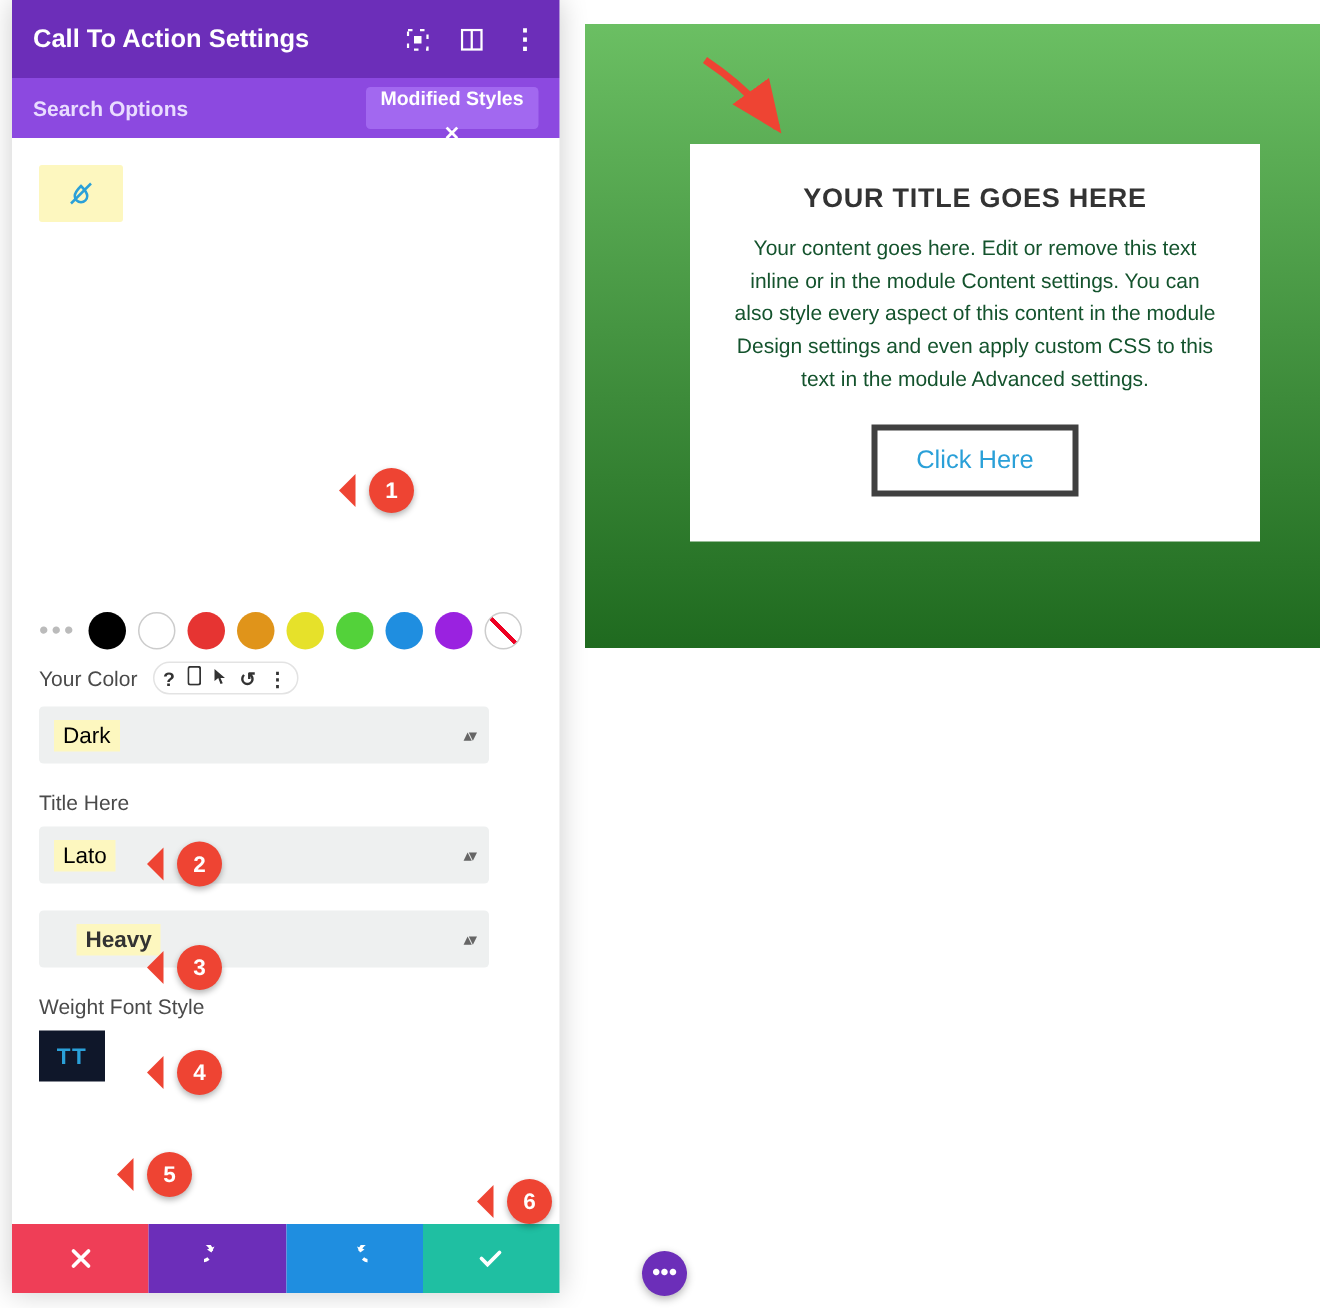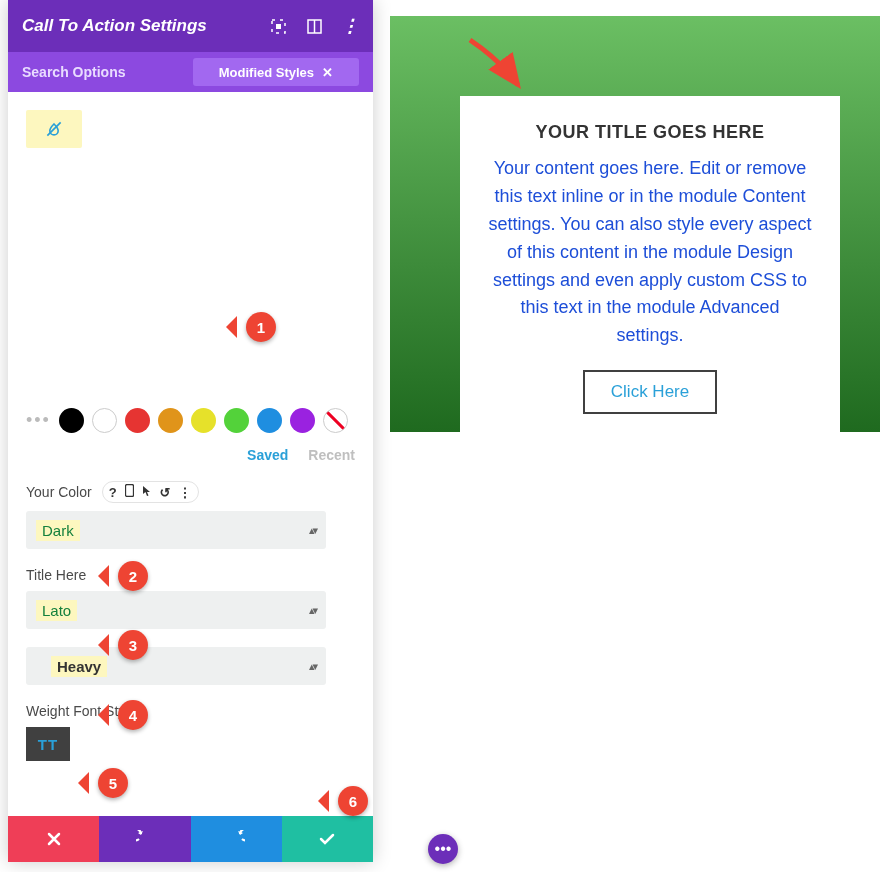--- a/index.html
+++ b/index.html
@@ -1,52 +1,52 @@
 <!DOCTYPE html>
 <html><head>
 <meta charset="utf-8">
 <style>
   * { box-sizing: border-box; margin: 0; padding: 0; font-family: -apple-system, BlinkMacSystemFont, "Segoe UI", Helvetica, Arial, sans-serif; }
   body { width: 880px; height: 872px; background: #fff; overflow: hidden; position: relative; }
   .panel { position: absolute; left: 8px; top: 0; width: 365px; height: 862px; background:#fff; box-shadow: 0 0 18px rgba(0,0,0,.2); display:flex; flex-direction:column; }
-  .hdr { background:#6c2eb9; color:#fff; height:52px; display:flex; align-items:center; padding:1px 14px; font-weight:700; font-size:17px;font-style:italic; }
+  .hdr { background:#6c2eb9; color:#fff; height:52px; display:flex; align-items:center; padding:1px 14px; font-weight:700; font-size:17px; }
   .hdr-icons { margin-left:auto; display:flex; gap:18px; align-items:center; }
   .hdr-ico { width:18px; height:18px; display:flex; align-items:center; justify-content:center; cursor:pointer; }
   .subhdr { background:#8c49e0; color:#e9dcff; height:40px; display:flex; align-items:center; padding:0 14px; font-weight:600; font-size:14px; }
-  .pill { margin-left:auto; background:#a268f0; color:#fff; height:28px; padding:0 26px; border-radius:3px; display:flex; align-items:center; gap:8px; font-size:13px; font-weight:700; }
+  .pill { margin-left:auto; background:#a268f0; color:#fff; height:28px; padding:0 10px; border-radius:3px; display:flex; align-items:center; gap:8px; font-size:13px; font-weight:700;flex-direction:column; }
   .pill .x { cursor:pointer; font-weight:700; }
   .body { flex:1; overflow-y:auto; padding:18px 18px 0; position:relative; }
   .lbl { font-size:14px; color:#4a4a4a; margin-top:8px; margin-bottom:8px; display:flex; align-items:center; gap:10px; }
   .bg-swatch { background:#fdf7bf; width:56px; height:38px; display:flex; align-items:center; justify-content:center; border-radius:2px; cursor:pointer; }
   .palette-row { display:flex; align-items:center; gap:8px; margin-top:260px; }
   .dots-menu { color:#bbb; letter-spacing:2px; font-size:18px; cursor:pointer; }
   .sw { width:25px; height:25px; border-radius:50%; cursor:pointer; }
   .sw.out { background:#fff; border:1px solid #ccc; }
   .sw.none { background:#fff; border:1px solid #ccc; background-image:linear-gradient(45deg,transparent 45%,#e02 46%,#e02 54%,transparent 55%); }
   .sr-row { display:flex; justify-content:flex-end; gap:20px; margin:14px 0 18px; font-size:14px; }
   .sr-row .saved { color:#2aa0d8; font-weight:600; cursor:pointer; }
   .sr-row .recent { color:#bfbfbf; font-weight:600; cursor:pointer; }
   .mini-tools { display:flex; background:#fff; border:1px solid #e3e3e3; border-radius:14px; padding:2px 6px; gap:8px; font-size:13px; align-items:center; height:22px;}
   .mini-tools span { cursor:pointer; font-weight:700; color:#333; }
   .select { background:#eef0f0; height:38px; border-radius:3px; display:flex; align-items:center; padding:0 10px; position:relative; margin-bottom:18px; cursor:pointer; width:300px;}
-  .select .val { background:#fdf7bf; padding:2px 6px; font-size:15px; color:#15803d; }
+  .select .val { background:#fdf7bf; padding:2px 6px; font-size:15px; color:#000000; }
   .select .val.bold { font-weight:800; color:#333;margin-left:15px; }
   .select .arr { position:absolute; right:10px; color:#666; font-size:11px; letter-spacing:-2px;}
-  .tt-btn { background:#404040; width:44px; height:34px; display:flex; align-items:center; justify-content:center; color:#2aa0d8; font-weight:700; letter-spacing:1px; font-size:15px; margin-bottom:18px; cursor:pointer;}
+  .tt-btn { background:#0f172a; width:44px; height:34px; display:flex; align-items:center; justify-content:center; color:#2aa0d8; font-weight:700; letter-spacing:1px; font-size:15px; margin-bottom:18px; cursor:pointer;}
   .btnbar { display:flex; height:46px; }
   .btnbar > div { flex:1; display:flex; align-items:center; justify-content:center; color:#fff; cursor:pointer; }
   .b-red{background:#ef3e57;} .b-purp{background:#6c2eb9;} .b-blue{background:#1f8ee0;} .b-teal{background:#1fbfa2;}
   .callout { position:absolute; display:flex; align-items:center; z-index:5; }
   .callout .c { width:30px; height:30px; border-radius:50%; background:#e43; color:#fff; display:flex; align-items:center; justify-content:center; font-weight:600; font-size:15px; position:relative; box-shadow:0 2px 4px rgba(0,0,0,.3);}
   .callout .c::before { content:""; position:absolute; left:-20px; top:50%; transform:translateY(-50%); border:11px solid transparent; border-right-color:#e43; border-left:none;}
   .preview { position:absolute; left:390px; top:16px; width:554px; height:416px; background:linear-gradient(180deg,#6bbf63 0%,#3d8b3a 60%,#1f6a1f 100%); }
   .card { position:absolute; left:70px; top:80px; width:380px; background:#fff; padding:26px 28px 30px; text-align:center; }
   .card h2 { font-size:18px; letter-spacing:.5px; color:#333; font-weight:800; text-transform:uppercase; }
-  .card p { color:#1d4ed8; font-size:18px; line-height:1.55; margin:12px 0 20px;text-align:center; }
-  .cta { display:inline-block; border:2px solid #404040; color:#2aa0d8; padding:10px 26px; font-size:17px; cursor:pointer; }
+  .card p { color:#14532d; font-size:14px; line-height:1.55; margin:12px 0 20px;text-align:center; }
+  .cta { display:inline-block; border:4px solid #404040; color:#2aa0d8; padding:10px 26px; font-size:17px; cursor:pointer; }
   .arrow-svg { position:absolute; left:460px; top:30px; z-index:6; }
   .fab { position:absolute; left:428px; top:834px; width:30px; height:30px; border-radius:50%; background:#6c2eb9; display:flex; align-items:center; justify-content:center; color:#fff; cursor:pointer; box-shadow:0 2px 6px rgba(0,0,0,.3);}
 </style>
 </head>
 <body>
 
 <div class="panel">
   <div class="hdr">
     <span>Call To Action Settings</span>
     <div class="hdr-icons">
@@ -91,24 +91,20 @@
       <span class="sw out"></span>
       <span class="sw" style="background:#e63432"></span>
       <span class="sw" style="background:#e0941a"></span>
       <span class="sw" style="background:#e6e12a"></span>
       <span class="sw" style="background:#53d23a"></span>
       <span class="sw" style="background:#1f8ee0"></span>
       <span class="sw" style="background:#9a22e0"></span>
       <span class="sw none"></span>
     </div>
 
-    <div class="sr-row">
-      <span class="saved">Saved</span>
-      <span class="recent">Recent</span>
-    </div>
 
     <div class="lbl">
       <span>Your Color</span>
       <div class="mini-tools">
         <span>?</span>
         <span><svg width="9" height="13" viewBox="0 0 9 13">
               <rect x="0.5" y="0.5" width="8" height="12" rx="1.5" fill="none" stroke="#333" stroke-width="1.3"></rect>
             </svg></span>
         <span><svg width="10" height="12" viewBox="0 0 10 12">
               <path d="M1 1 L1 9 L3.5 7 L5 11 L6.5 10.5 L5 7 L8 7 Z" fill="#333"></path>

